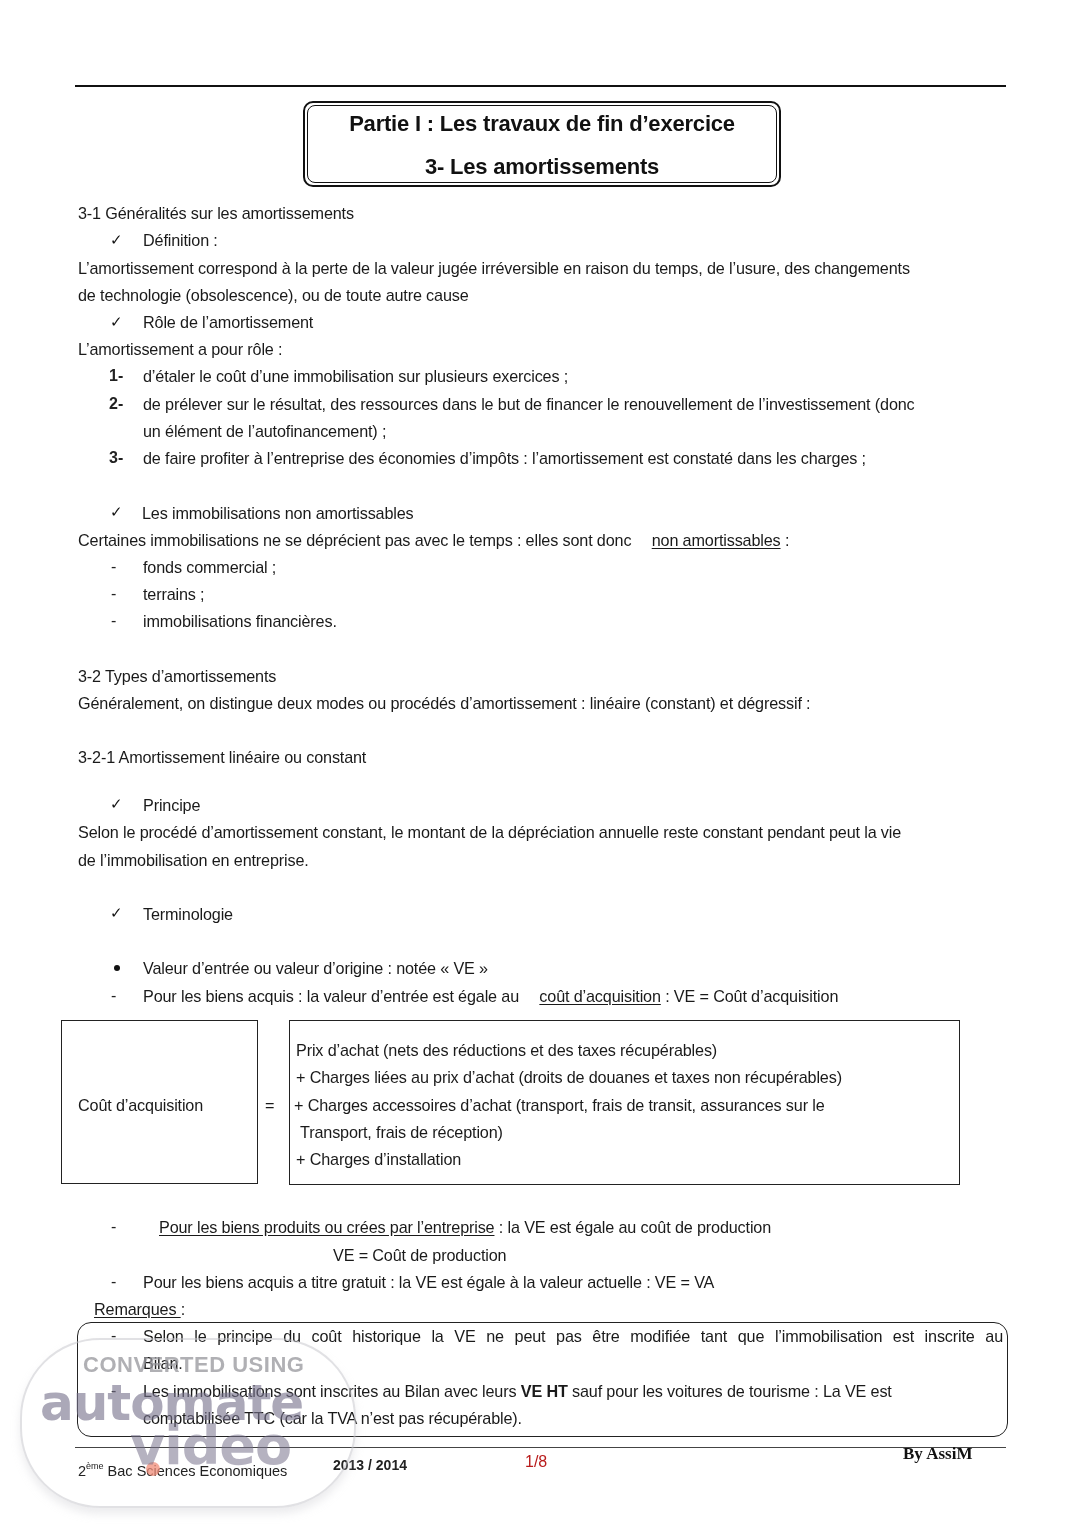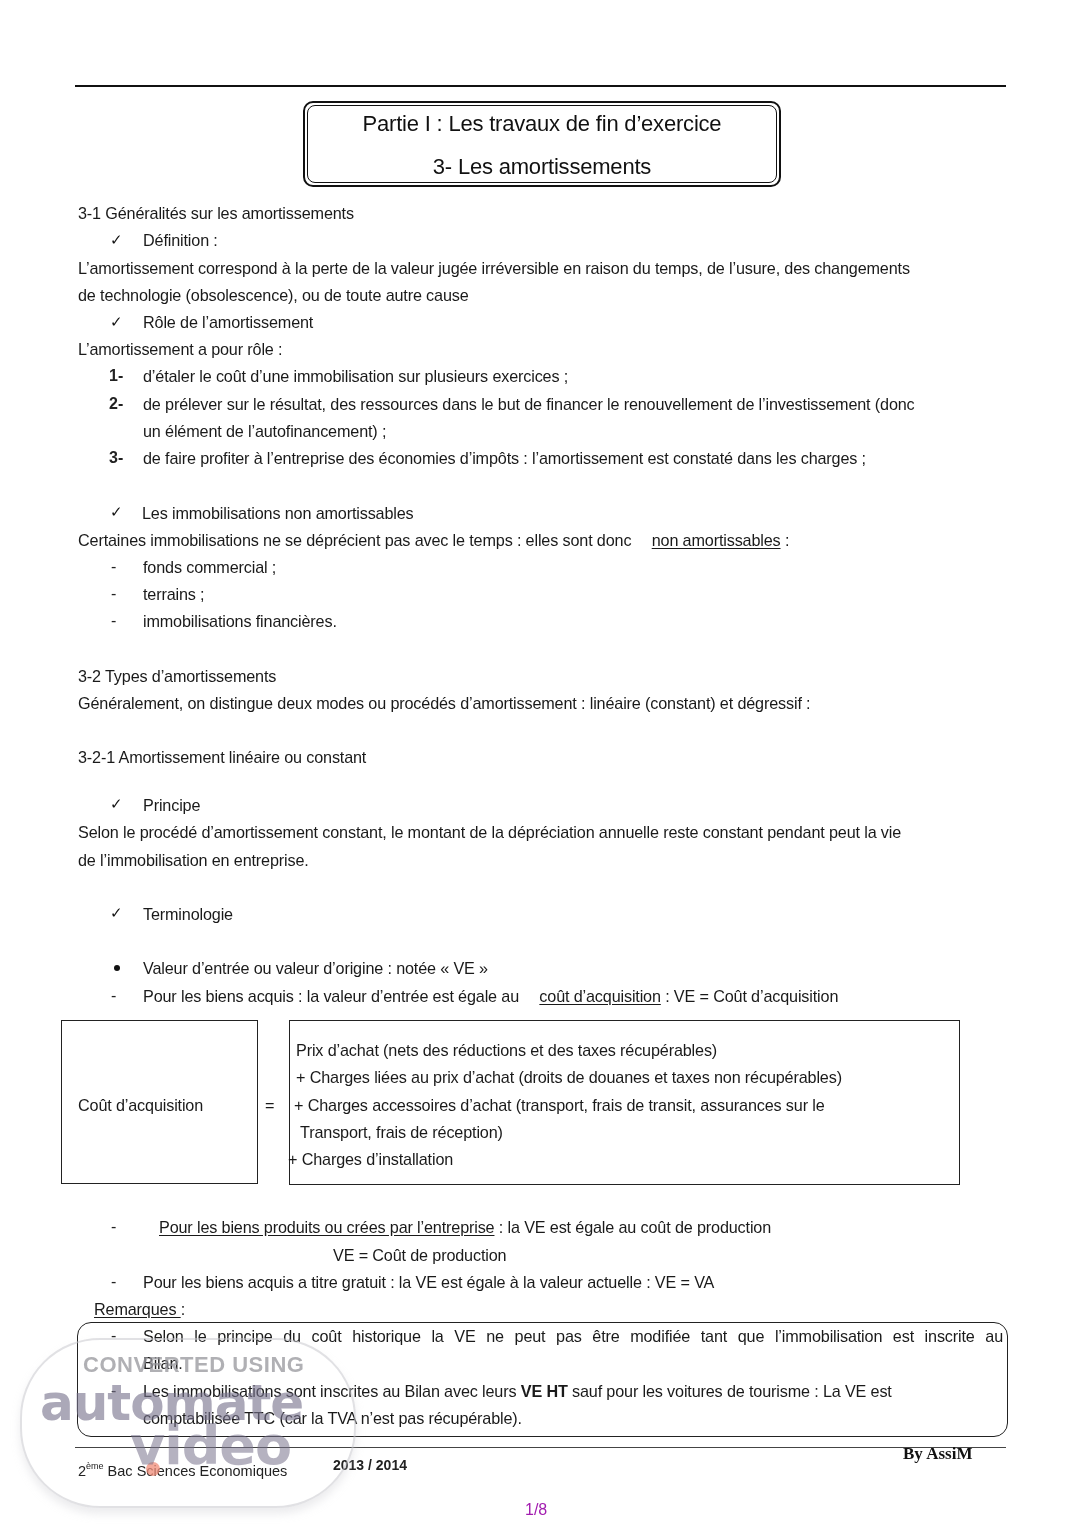--- a/index.html
+++ b/index.html
@@ -7,41 +7,41 @@
   body { position: relative; font-family: "Liberation Sans Narrow", "Liberation Sans", sans-serif; color: #1a1a1a; }
   .page { position: absolute; left: 0; top: 0; width: 1080px; height: 1526px; }
   .txt { position: absolute; font-size: 16.2px; line-height: 20px; white-space: nowrap; letter-spacing: -0.15px; }
   .narrow { font-stretch: condensed; }
   .top-rule { position: absolute; left: 75px; top: 85px; width: 931px; height: 1.5px; background: #111; }
 
   .title-box { position: absolute; left: 303px; top: 101px; width: 478px; height: 86px;
     border: 2px solid #111; border-radius: 10px; }
   .title-box::after { content: ""; position: absolute; left: 2px; top: 2px; right: 2px; bottom: 2px;
     border: 1.2px solid #111; border-radius: 8px; }
-  .title-line { position: absolute; left: 0; width: 100%; text-align: center; font-weight: normal;
+  .title-line { position: absolute; left: 0; width: 100%; text-align: center; font-weight: bold;
     font-size: 22px; line-height: 26px; color: #111; font-family: "Liberation Sans", sans-serif; letter-spacing: -0.2px; }
 
   .check { position: absolute; font-size: 15px; line-height: 20px; color: #111; }
   .num { position: absolute; font-size: 16px; line-height: 20px; font-weight: bold; color: #222; }
   .dash { position: absolute; font-size: 16px; line-height: 20px; color: #222; }
   .bullet { position: absolute; width: 6px; height: 6px; border-radius: 50%; background: #111; }
   u { text-decoration: underline; text-underline-offset: 2px; margin-left: 16px; }
   b { font-weight: bold; }
 
   .box-left { position: absolute; left: 61px; top: 1020px; width: 197px; height: 164px; border: 1.6px solid #222; }
   .box-right { position: absolute; left: 289px; top: 1020px; width: 671px; height: 165px; border: 1.6px solid #222; }
 
   .remarks-box { position: absolute; left: 77px; top: 1322px; width: 931px; height: 115px;
     border: 1.6px solid #222; border-radius: 14px; }
 
   .bottom-rule { position: absolute; left: 75px; top: 1447px; width: 931px; height: 1px; background: #444; }
   .footer-left { position: absolute; left: 78px; top: 1456px; font-size: 14.5px; line-height: 20px; color: #222; font-family: "Liberation Sans", sans-serif; }
   .footer-left sup { font-size: 9px; vertical-align: 7px; text-align: right; }
   .footer-year { position: absolute; left: 333px; top: 1457px; font-size: 14px; font-weight: bold; font-family: "Liberation Sans", sans-serif; color: #222; }
-  .footer-page { position: absolute; left: 525px; top: 1453px; font-size: 16px; font-family: "Liberation Sans", sans-serif; color: #a21caf; margin-top: 48px; }
+  .footer-page { position: absolute; left: 525px; top: 1453px; font-size: 16px; font-family: "Liberation Sans", sans-serif; color: #b91c1c; }
   .footer-author { position: absolute; left: 903px; top: 1444px; font-size: 17px; font-weight: bold; font-family: "Liberation Serif", serif; color: #111; }
 
   
   .wm { position: absolute; left: 20px; top: 1338px; width: 336px; height: 170px; border-radius: 80px;
     border: 2px solid rgba(200,200,205,0.55); box-shadow: 0 6px 8px rgba(200,200,205,0.35); pointer-events: none; }
   .wm-top { position: absolute; left: 83px; top: 1352px; font-family: "Liberation Sans", sans-serif; font-weight: bold;
     font-size: 22px; color: rgba(150,150,155,0.75); letter-spacing: 0.5px; }
   .wm-mid { position: absolute; left: 40px; top: 1376px; font-family: "DejaVu Sans", sans-serif; font-weight: bold;
     font-size: 50px; line-height: 54px; color: rgba(120,115,140,0.62); letter-spacing: -1px; text-align: right; }
   .wm-bot { position: absolute; left: 130px; top: 1418px; font-family: "DejaVu Sans", sans-serif; font-weight: bold;
@@ -109,21 +109,21 @@
   <div class="txt narrow" style="left:143px;top:986px"><span>Pour les biens acquis</span><span> : la valeur d’entrée est égale au </span><u>coût d’acquisition</u><span> : VE = Coût d’acquisition</span></div>
 
   <div class="box-left"></div>
   <div class="txt narrow" style="left:78px;top:1095px">Coût d’acquisition</div>
   <div class="txt narrow" style="left:265px;top:1095px">=</div>
   <div class="box-right"></div>
   <div class="txt narrow" style="left:296px;top:1040px">Prix d’achat (nets des réductions et des taxes récupérables)</div>
   <div class="txt narrow" style="left:296px;top:1067px">+ Charges liées au prix d’achat (droits de douanes et taxes non récupérables)</div>
   <div class="txt narrow" style="left:294px;top:1095px">+ Charges accessoires d’achat (transport, frais de transit, assurances sur le</div>
   <div class="txt narrow" style="left:296px;top:1122px;white-space:pre"> Transport, frais de réception)</div>
-  <div class="txt narrow" style="left:288px;top:1149px">+ Charges d’installation</div>
+  <div class="txt narrow" style="left:296px;top:1149px">+ Charges d’installation</div>
 
   <span class="dash" style="left:111px;top:1217px">-</span>
   <div class="txt narrow" style="left:143px;top:1217px"><u>Pour les biens produits ou crées par l’entreprise</u><span> : la VE est égale au coût de production</span></div>
   <div class="txt narrow" style="left:333px;top:1245px">VE = Coût de production</div>
 
   <span class="dash" style="left:111px;top:1272px">-</span>
   <div class="txt narrow" style="left:143px;top:1272px"><span>Pour les biens acquis a titre gratuit :</span><span> la VE est égale à la valeur actuelle : VE = VA</span></div>
 
   <div class="txt narrow" style="left:78px;top:1299px"><u>Remarques </u><span>:</span></div>
 

